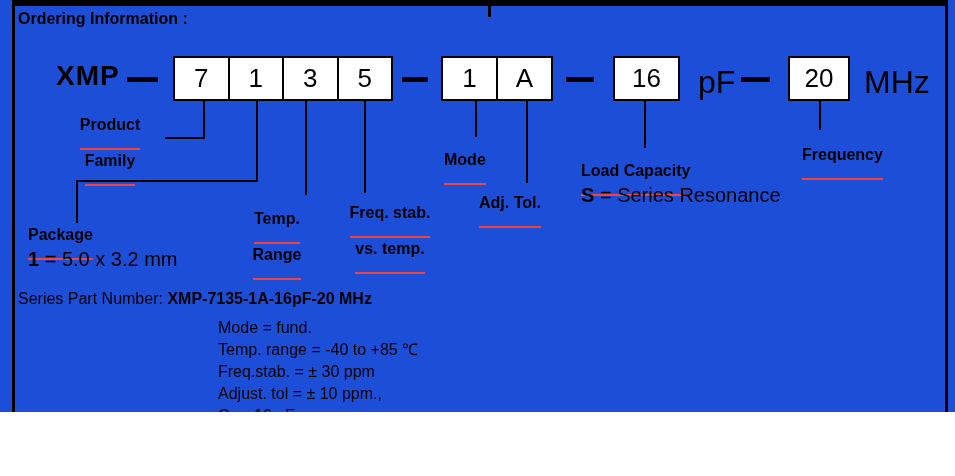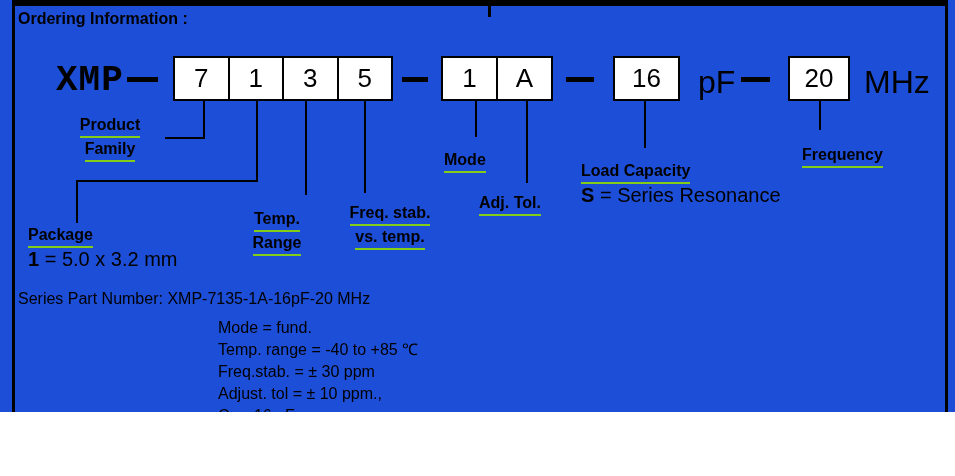--- a/index.html
+++ b/index.html
@@ -1,33 +1,33 @@
 <!DOCTYPE html>
 <html><head>
 <meta charset="utf-8">
 <style>
   html,body{margin:0;padding:0;background:#fff;}
   #page{position:relative;width:955px;height:412px;background:#1d4ed8;
         font-family:"Liberation Sans",sans-serif;color:#000;overflow:hidden;}
   .bar{position:absolute;background:#000;}
   .title{position:absolute;left:18px;top:10px;font-size:16px;font-weight:bold;}
   .bigtext{position:absolute;font-size:32px;}
-  .xmp{position:absolute;left:56px;top:60px;font-size:36px;font-weight:bold;letter-spacing:1px;font-family:Liberation Mono, monospace;}
+  .xmp{position:absolute;left:56px;top:60px;font-size:28px;font-weight:bold;letter-spacing:1px;}
   .boxrow{position:absolute;height:45px;border:2px solid #000;box-sizing:border-box;display:flex;background:#fff;}
   .cell{flex:1;display:flex;align-items:center;justify-content:center;font-size:26px;border-left:2px solid #000;}
   .cell:first-child{border-left:none;}
   .dash{position:absolute;height:5px;background:#000;}
   .cline{position:absolute;background:#000;}
   .lbl{position:absolute;font-size:16px;font-weight:bold;line-height:21px;}
-  .lbl .u{display:inline-block;border-bottom:2px solid #84cc16;padding-bottom:1px;}
+  .lbl .u{display:inline-block;border-bottom:2px solid #ef4444;padding-bottom:13px;}
   .ctr{text-align:center;}
   .note{position:absolute;font-size:20px;font-weight:normal;}
   .note b{font-weight:bold;}
   .typical{position:absolute;left:18px;top:290px;font-size:16px;}
-  .typical .pn{font-weight:normal;}
+  .typical .pn{font-weight:bold;}
   .details{position:absolute;left:218px;top:317px;font-size:16px;}
   .details div{height:22px;line-height:22px;}
   sub.cl{font-size:11px;vertical-align:-3px;}
 </style>
 </head>
 <body>
 
 <div id="page">
 
   <div class="bar" style="left:12px;top:0;width:936px;height:6px;"></div>

